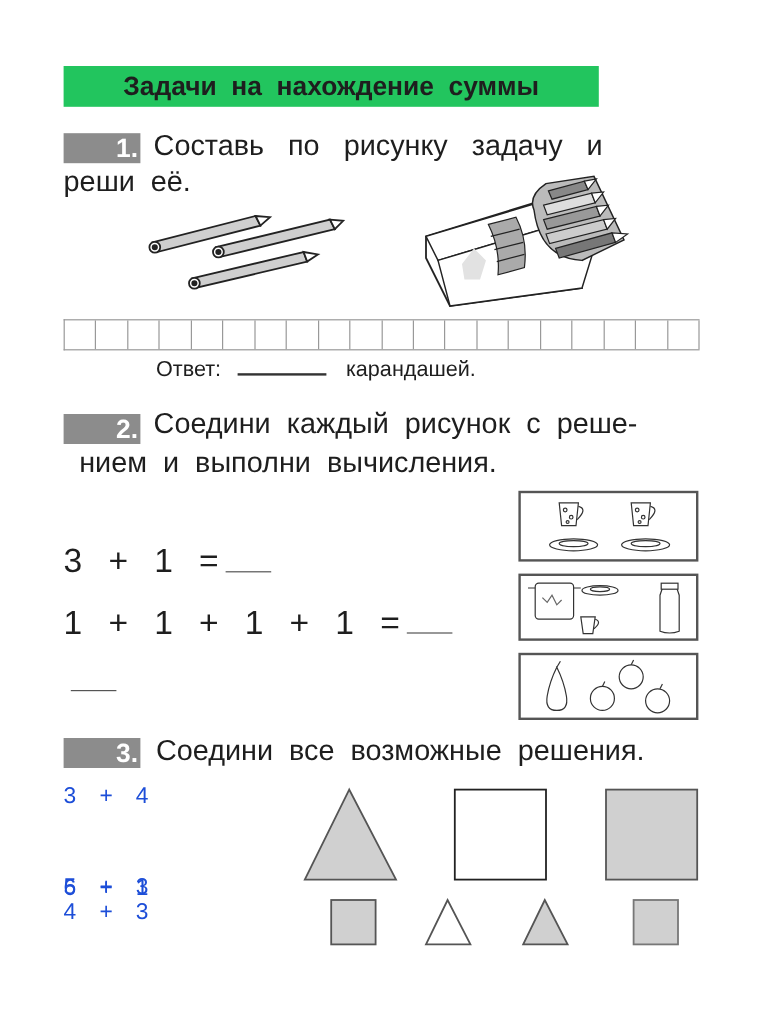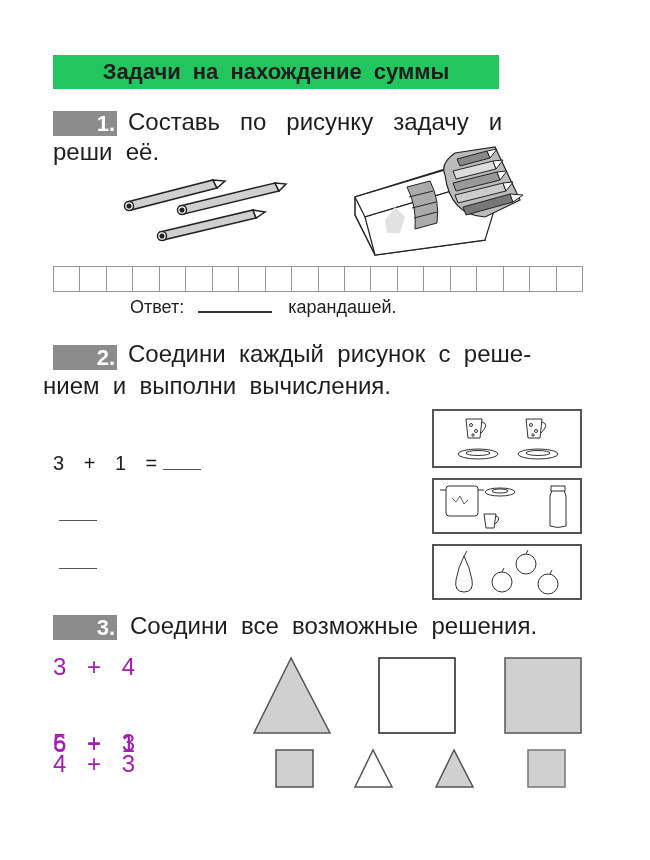--- a/index.html
+++ b/index.html
@@ -8,24 +8,24 @@
   .abs { position:absolute; }
   .header-bar { left:53px; top:55px; width:446px; height:34px; background:#22c55e; }
   .header-title { position:absolute; left:0; right:0; top:4px; text-align:center;
                   font-weight:bold; font-size:22px; word-spacing:6px; color:#1e1e1e; }
   .badge { background:#8c8c8c; color:#ffffff; font-weight:bold; font-size:22px;
            width:64px; height:25px; text-align:right; line-height:26px; padding-right:2px; box-sizing:border-box; }
   .task-text { font-size:24px; color:#1e1e1e; line-height:30px; }
   .grid { left:53px; top:266px; width:529px; height:24px; display:flex; border-top:1px solid #999; border-bottom:1px solid #999; border-left:1px solid #999; }
   .grid-cell { flex:1; border-right:1px solid #999; }
   .answer-line { display:inline-block; width:74px; border-bottom:2px solid #333; margin:0 16px 0 14px; vertical-align:baseline; height:0; }
-  .eq { font-size:20px; color:#1e1e1e; word-spacing:14px; }
+  .eq { font-size:28px; color:#1e1e1e; word-spacing:14px; }
   .blank { display:inline-block; width:38px; border-bottom:1.5px solid #555; margin-left:6px; }
   .pic-box { border:2px solid #555; background:#fff; }
-  .expr { font-size:24px; word-spacing:14px; color:#a21caf; }
+  .expr { font-size:19px; word-spacing:14px; color:#1d4ed8; }
 </style>
 </head>
 <body>
 
 <div class="abs header-bar">
   <div class="header-title">Задачи на нахождение суммы</div>
 </div>
 
 <div class="abs badge" style="left:53px; top:111px;">1.</div>
 <div class="abs task-text" style="left:128px; top:107px; width:460px; white-space:pre;">Составь   по   рисунку   задачу   и</div>
@@ -100,24 +100,24 @@
     <div class="grid-cell"></div>
     <div class="grid-cell"></div>
   </div>
 
 <div class="abs task-text" style="left:130px; top:292px; font-size:18px;">
   <span>Ответ:</span><span class="answer-line"></span><span>карандашей.</span>
 </div>
 
 <div class="abs badge" style="left:53px; top:345px;">2.</div>
 <div class="abs task-text" style="left:128px; top:327px; white-space:pre;margin-top:12px;">Соедини  каждый  рисунок  с  реше-</div>
-<div class="abs task-text" style="left:43px; top:371px; white-space:pre;">нием  и  выполни  вычисления.</div>
+<div class="abs task-text" style="left:66px; top:371px; white-space:pre;">нием  и  выполни  вычисления.</div>
 
 <div class="abs eq" style="left:53px; top:452px;"><span>3 + 1 =</span><span class="blank"></span></div>
-<div class="abs eq" style="left:53px; top:503px;"><span class="blank"></span></div>
+<div class="abs eq" style="left:53px; top:503px;"><span>1 + 1 + 1 + 1 =</span><span class="blank"></span></div>
 <div class="abs eq" style="left:53px; top:551px;"><span class="blank"></span></div>
 
 <div class="abs pic-box" style="left:432px; top:409px; width:146px; height:55px;">
   <svg width="146" height="55">
     <g stroke="#333" fill="#fff" stroke-width="1">
         <path d="M32,8 L48,8 L46,27 L34,27 Z"></path>
         <path d="M48,11 Q56,13 47,22" fill="none"></path>
         <circle cx="37" cy="14" r="1.5"></circle>
         <circle cx="42" cy="20" r="1.5"></circle>
         <circle cx="39" cy="24" r="1.2"></circle>

